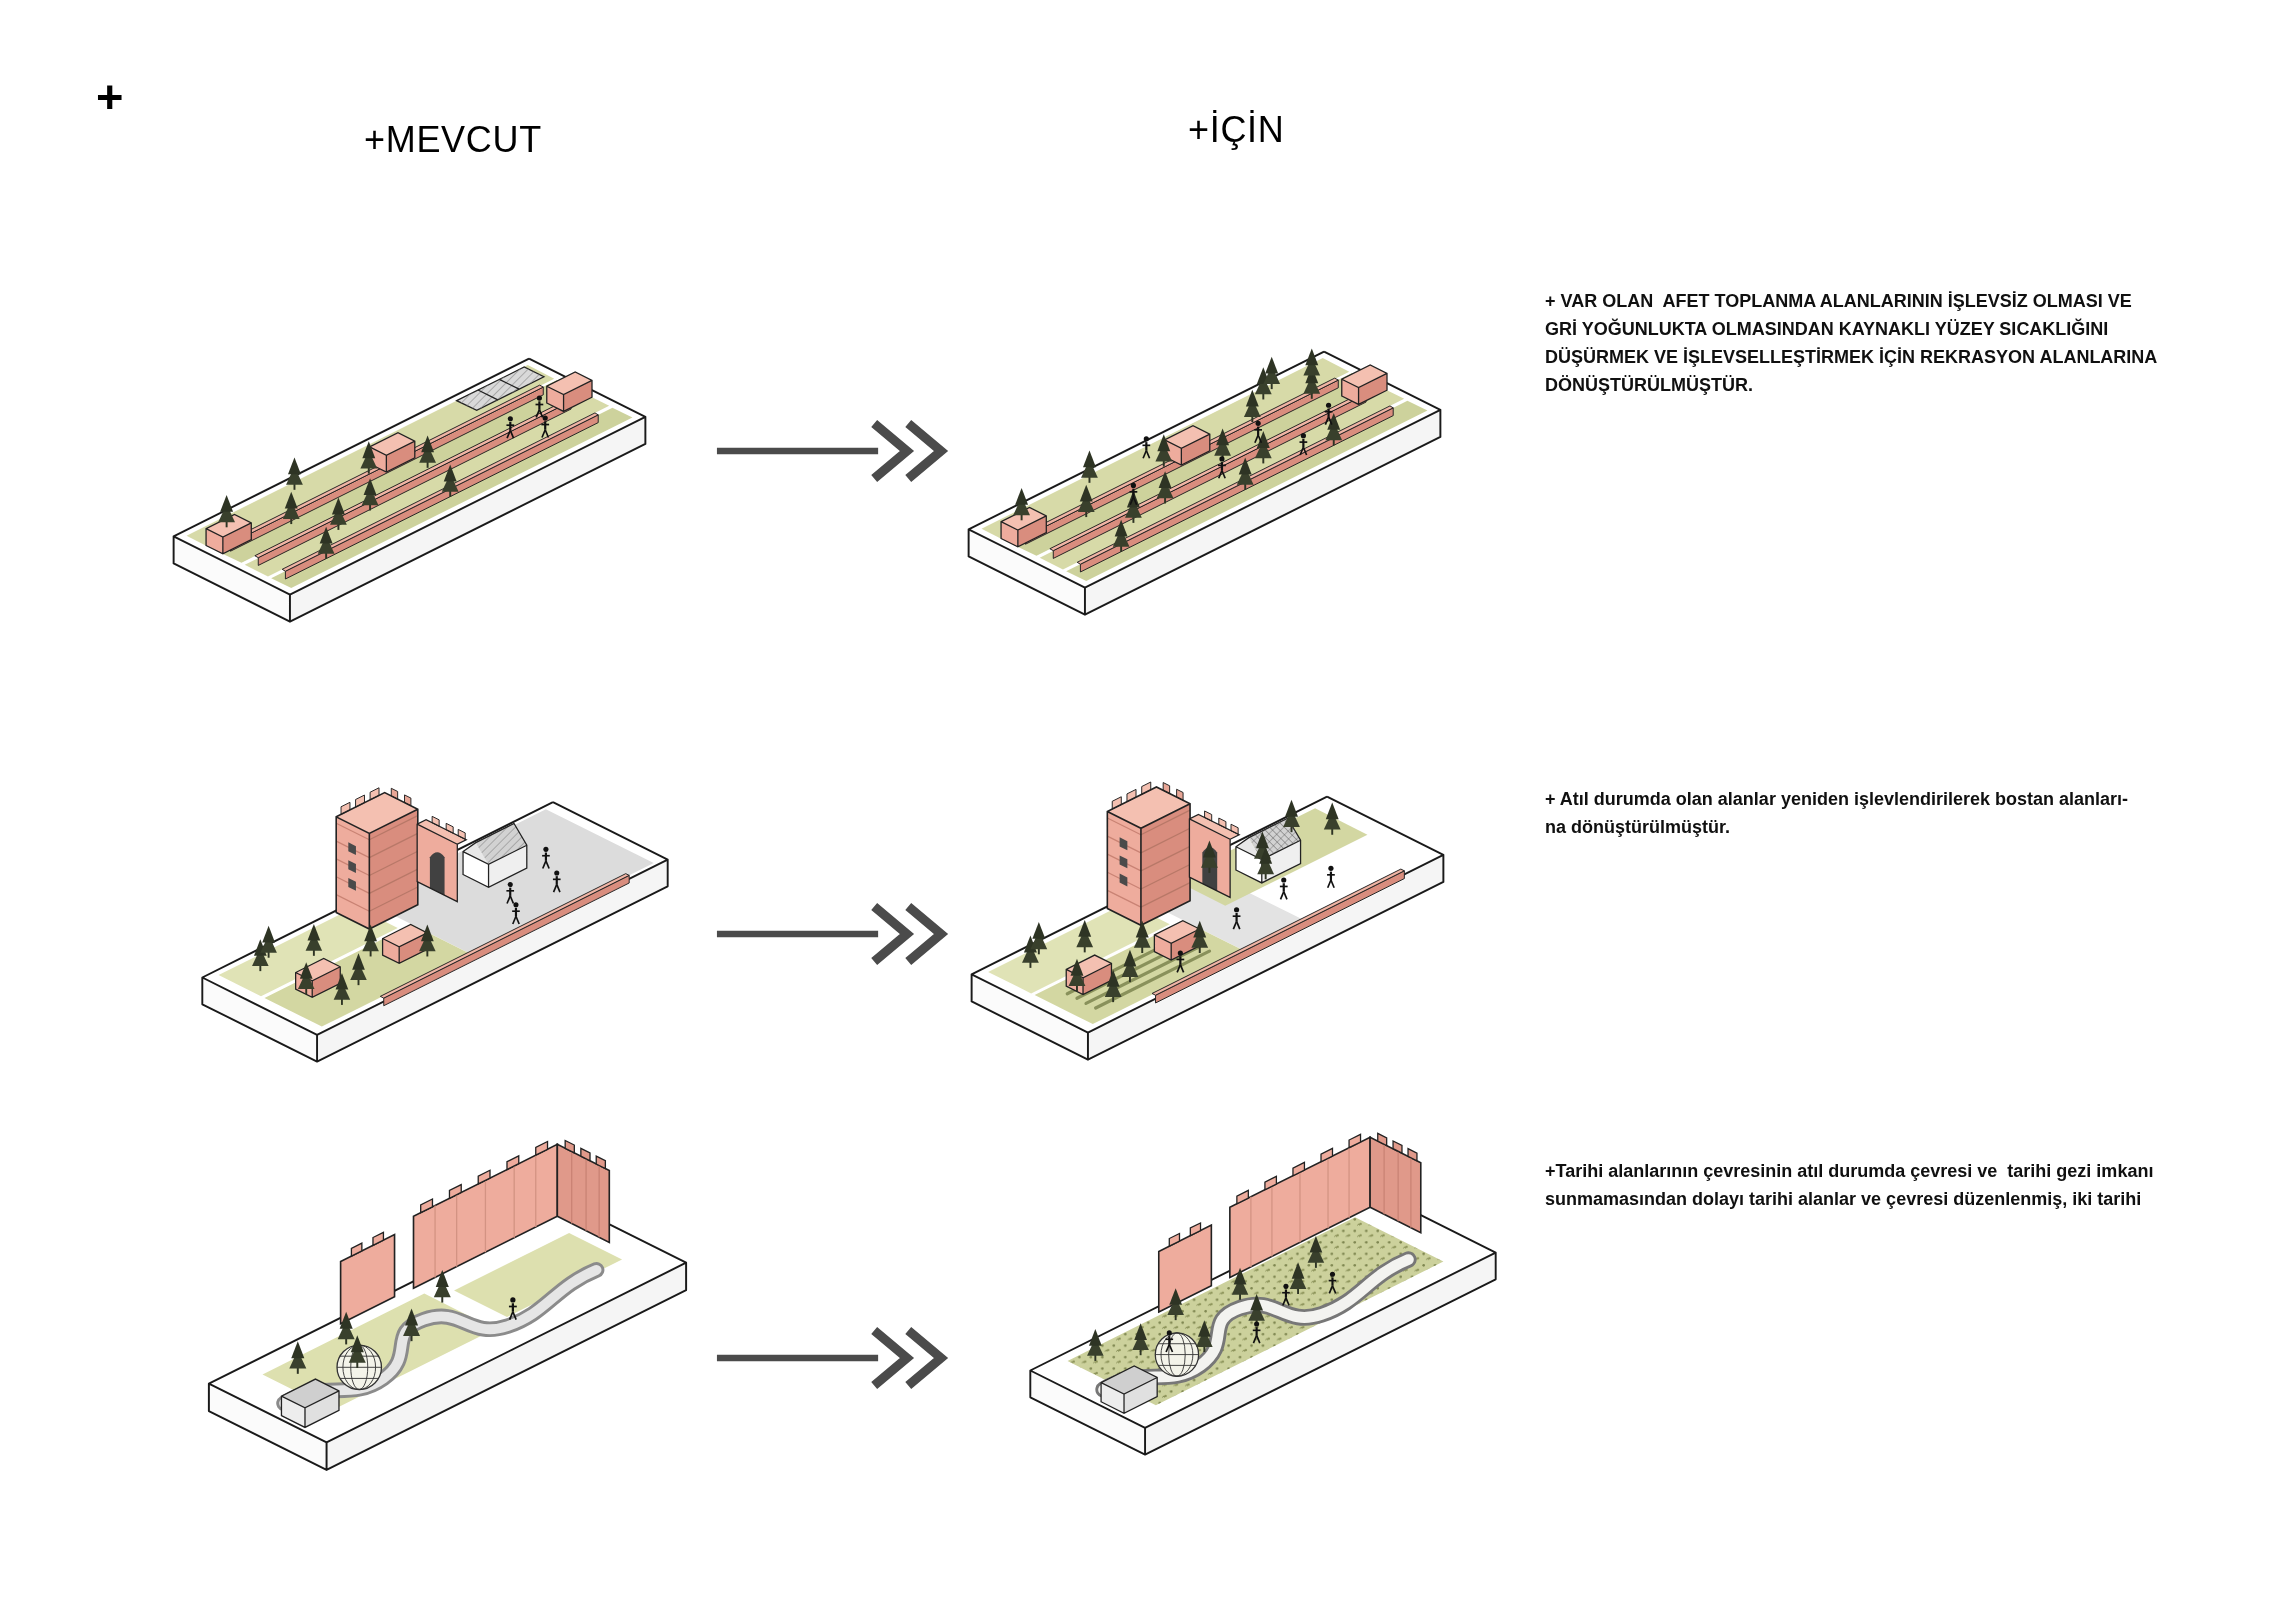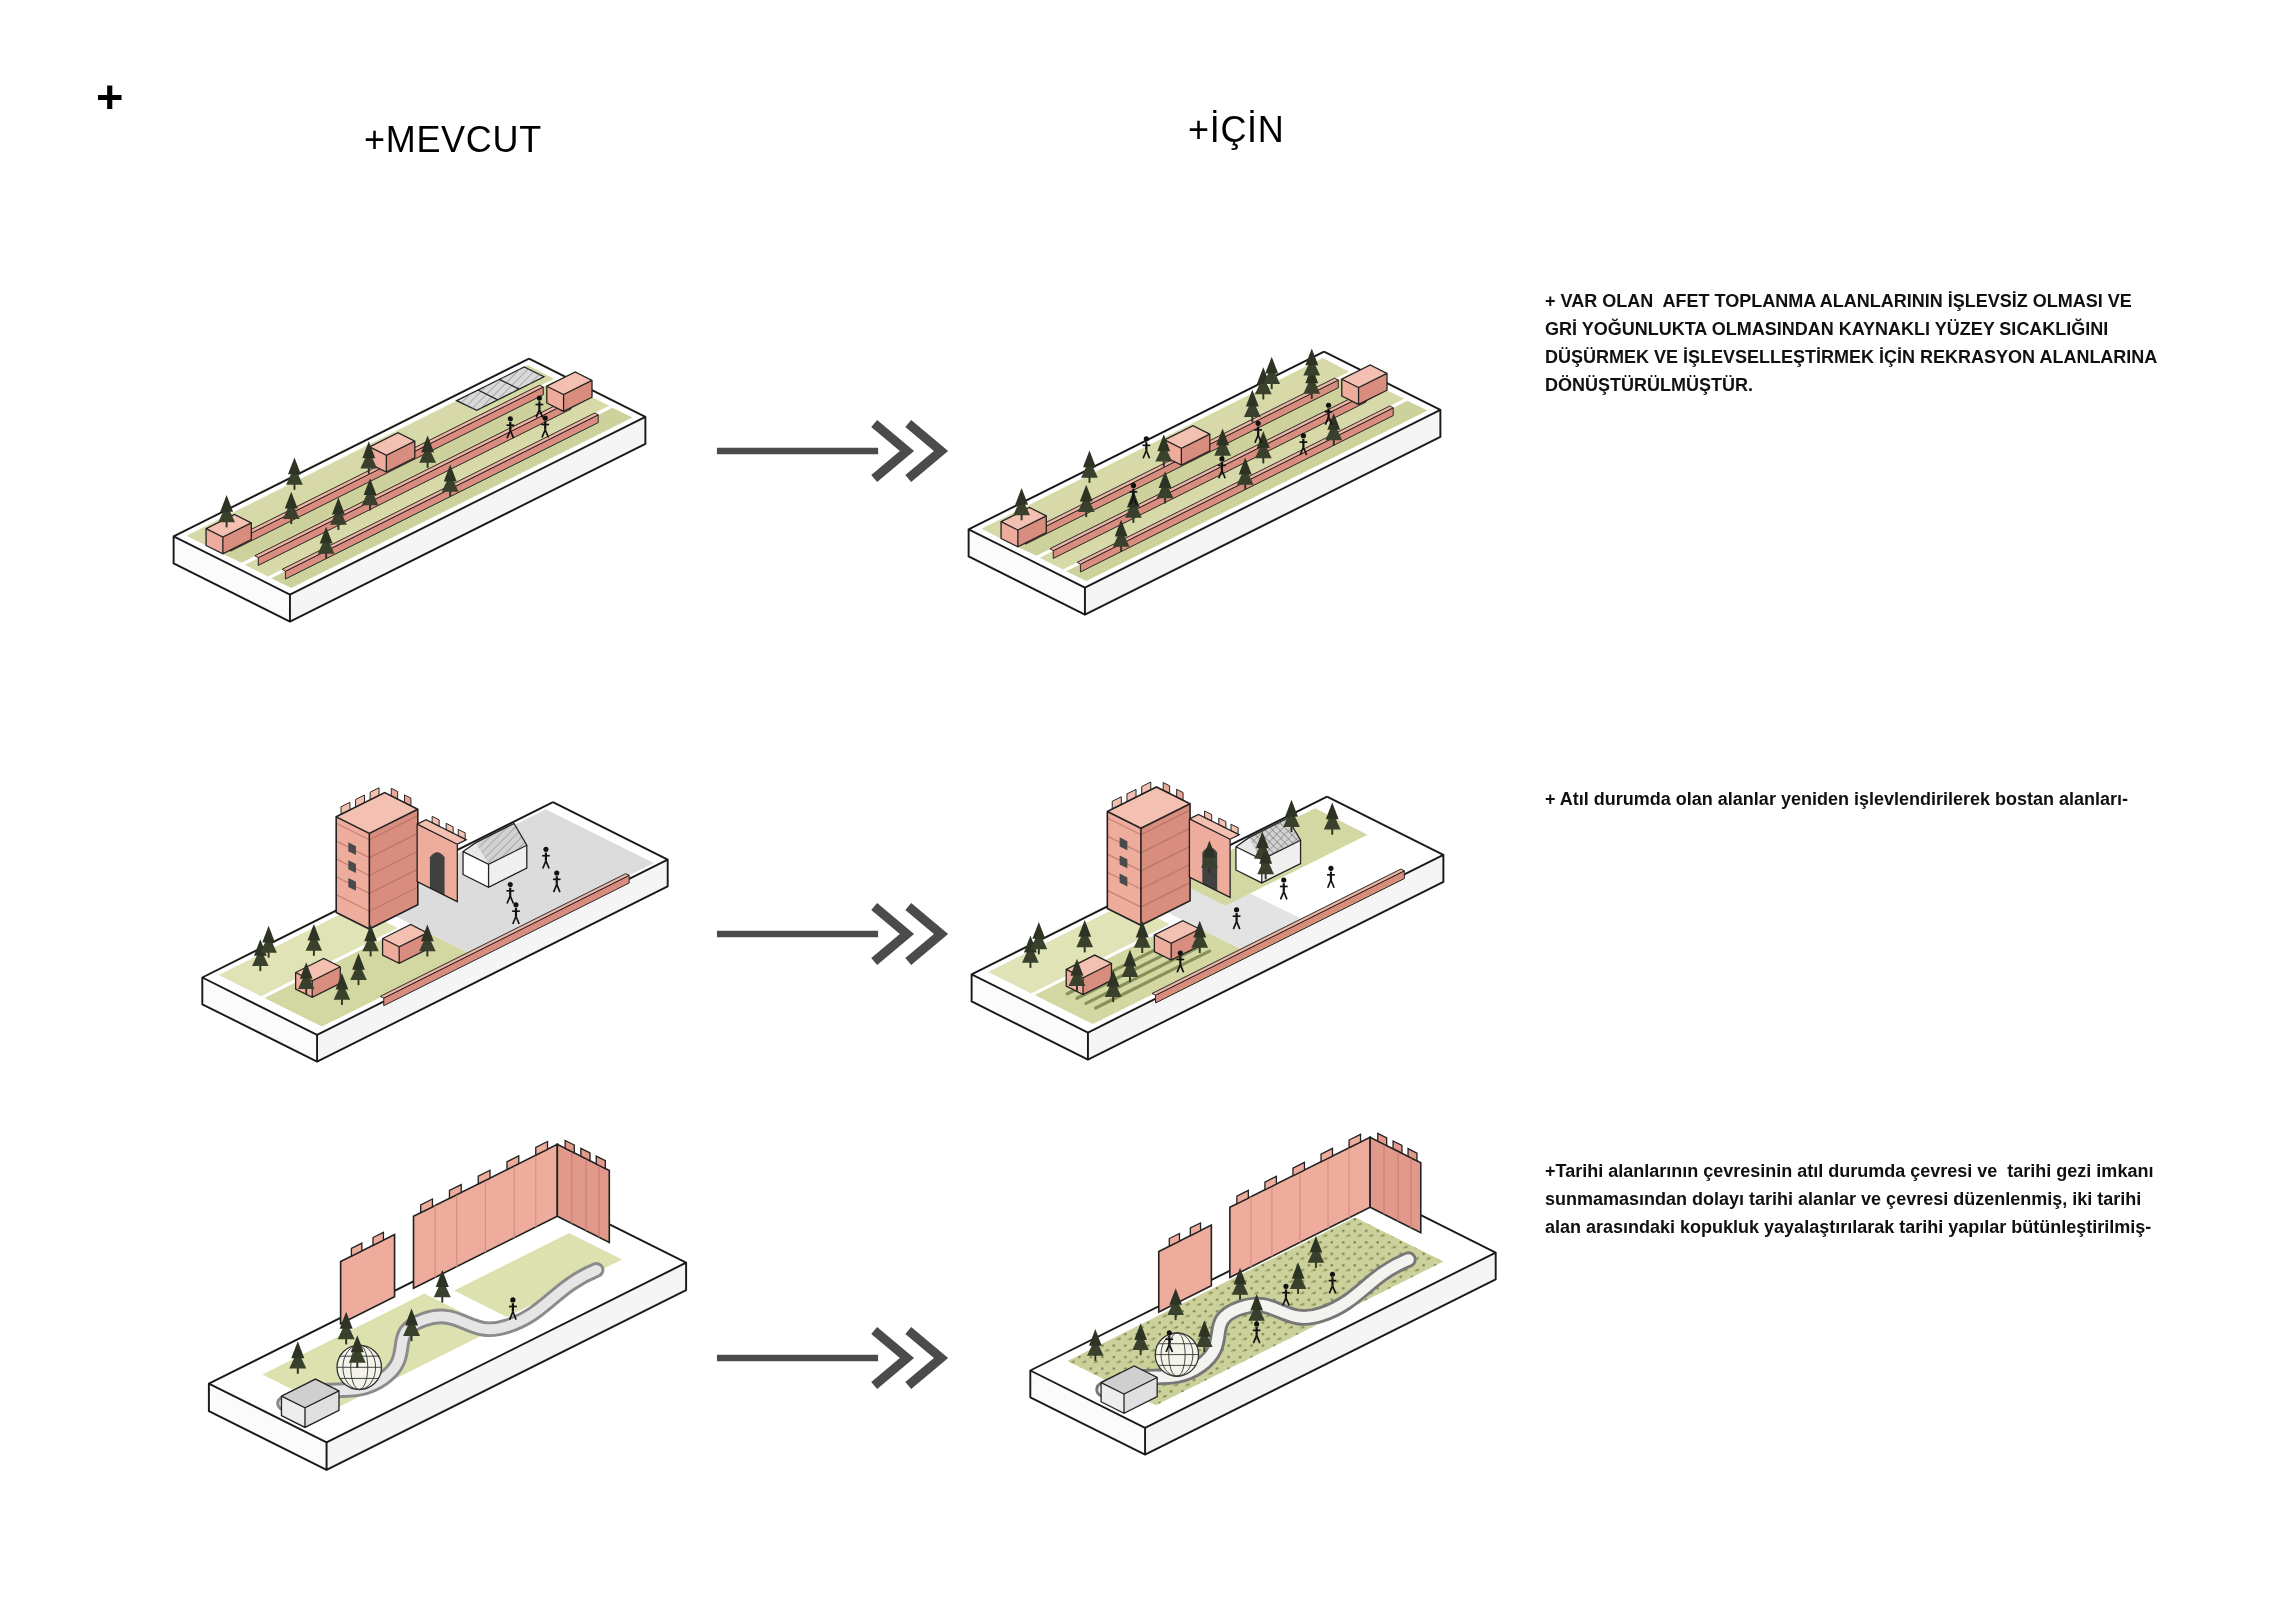--- a/index.html
+++ b/index.html
@@ -360,20 +360,21 @@
         <use href="#person" x="445" y="370"></use>
           <use href="#person" x="358" y="437"></use>
         <use href="#person" x="518" y="324"></use>
           <use href="#person" x="591" y="306"></use>
       </g>
     </svg>
   </div>
 
   <div class="annotation" style="left:1545px;top:785px">
     <div class="annotation-line">+ Atıl durumda olan alanlar yeniden işlevlendirilerek bostan alanları-</div>
+    <div class="annotation-line">na dönüştürülmüştür.</div>
   </div>
 
   <div class="diagram" style="left:186px;top:1096px;width:523px">
     <svg viewBox="0 0 800 620">
       <use href="#slab"></use>
       <polygon points="117,426 364.5,302.25 472.5,356.25 225,480" fill="#dde0af"></polygon>
       <polygon points="410,297.5 586,209.5 667,250 491,338" fill="#dde0af"></polygon>
       <g>
         <path d="M150,470 C210,432 252,468 302,432 C352,396 306,362 364,342 C422,322 432,372 492,352 C552,332 564,292 628,266" fill="none" stroke="#8b8b8b" stroke-width="24" stroke-linecap="round"></path>
         <path d="M150,470 C210,432 252,468 302,432 C352,396 306,362 364,342 C422,322 432,372 492,352 C552,332 564,292 628,266" fill="none" stroke="#e6e6e6" stroke-width="15" stroke-linecap="round"></path>
@@ -431,17 +432,16 @@
           <use href="#person" x="436" y="338"></use>
         <use href="#person" x="509" y="319"></use>
           <use href="#person" x="390" y="397"></use>
       </g>
     </svg>
   </div>
 
   <div class="annotation" style="left:1545px;top:1157px">
     <div class="annotation-line">+Tarihi alanlarının çevresinin atıl durumda çevresi ve  tarihi gezi imkanı</div>
     <div class="annotation-line">sunmamasından dolayı tarihi alanlar ve çevresi düzenlenmiş, iki tarihi</div>
-    <div class="annotation-line">alan arasındaki kopukluk yayalaştırılarak tarihi yapılar bütünleştirilmiş-</div>
   </div>
 
 </div>
 
 
 </body></html>

